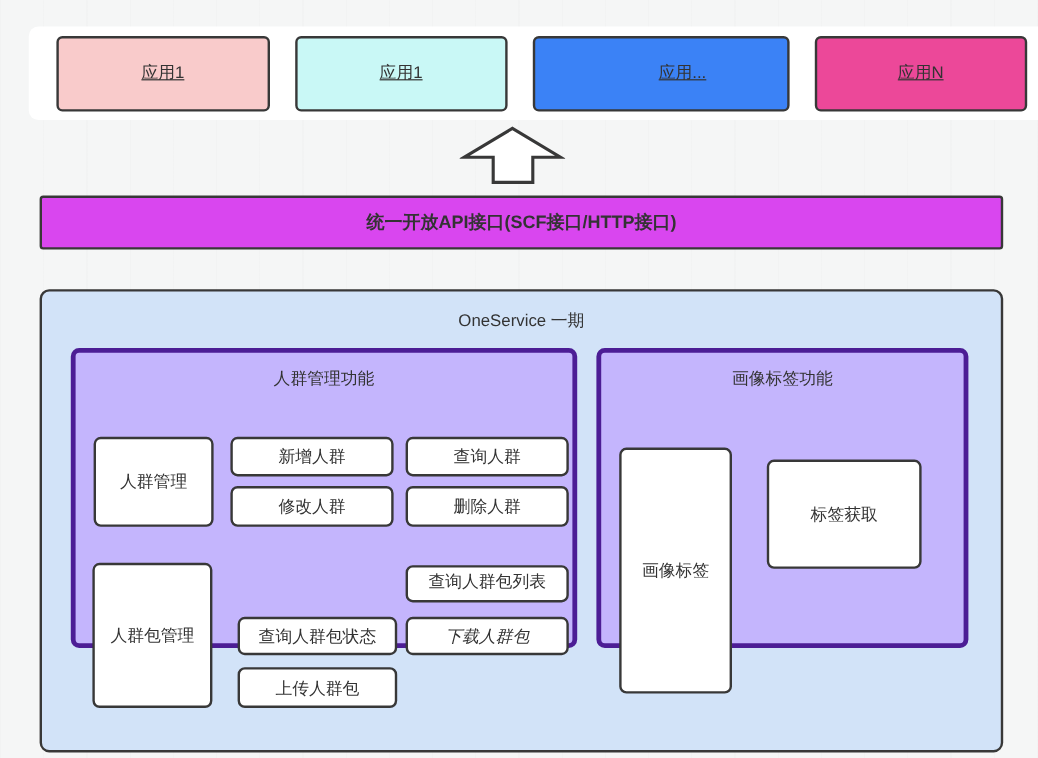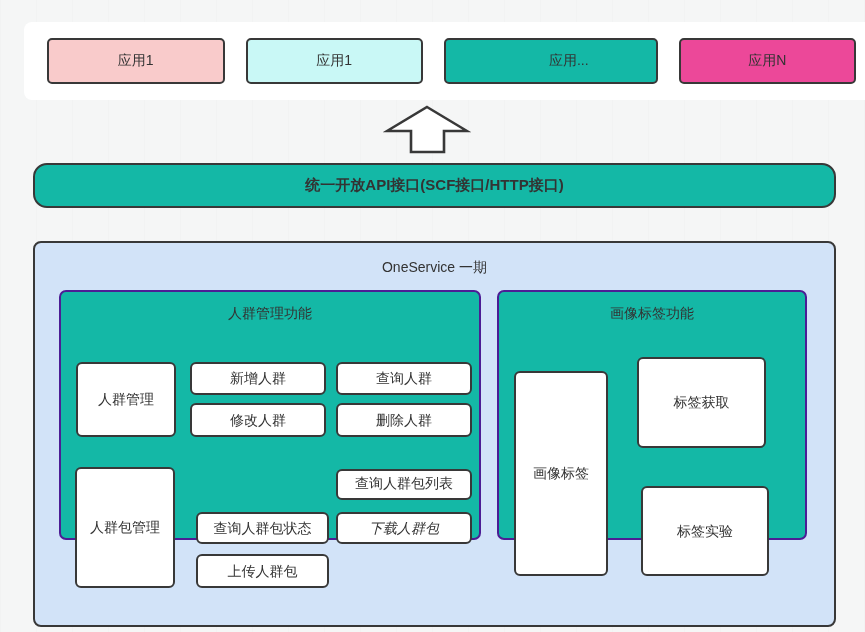--- a/index.html
+++ b/index.html
@@ -29,48 +29,49 @@
   }
   
   .app-layer{
     position:absolute;left:24px;top:22px;
     width:809px;height:78px;
     background:#ffffff;border-radius:8px;
     display:flex;align-items:center;gap:21px;
     padding:0 23px;
   }
   .app-box{
-    flex:1;height:46px;
+    flex:1;height:63px;
     border-radius:5px;
+    text-decoration:underline;
   }
   
   .arrow-wrap{
     position:absolute;left:383px;top:105px;width:88px;height:50px;
   }
   
   .api-bar{
     position:absolute;left:33px;top:163px;
     width:803px;height:45px;
-    background:#14b8a6;border-radius:14px;
+    background:#d946ef;border-radius:3px;
     font-weight:bold;font-size:15px;
   }
   
   .oneservice{
     position:absolute;left:33px;top:220px;
     width:803px;height:386px;
     background:#d2e3f8;border-radius:8px;margin-top:21px;
   }
   .oneservice-title{
     position:absolute;left:0;top:16px;width:100%;
     text-align:center;font-size:14px;
   }
   .panel{
     position:absolute;top:47px;height:250px;
-    background:#14b8a6;border-radius:7px;
-    box-sizing:border-box;border:2px solid #4c1d95;
+    background:#c4b5fd;border-radius:7px;
+    box-sizing:border-box;border:4px solid #4c1d95;
   }
   .panel-crowd{left:24px;width:422px;}
   .panel-profile{left:462px;width:310px;}
   .panel-title{
     position:absolute;left:0;top:13px;width:100%;
     text-align:center;font-size:14px;
   }
   .wbox{
     position:absolute;
     background:#ffffff;border-radius:6px;
@@ -78,21 +79,21 @@
   }
 </style>
 </head>
 <body>
 
 <div class="stage">
 
   <div class="app-layer">
     <div class="box app-box" style="background-color: rgb(249, 203, 203);">应用1</div>
     <div class="box app-box" style="background-color: rgb(201, 248, 246);">应用1</div>
-    <div class="box app-box" style="background-color: #14b8a6; padding-left: 36px;">应用...</div>
+    <div class="box app-box" style="background-color: #3b82f6; padding-left: 36px;">应用...</div>
     <div class="box app-box" style="background-color: #ec4899;">应用N</div>
   </div>
 
   <div class="arrow-wrap">
     <svg width="88" height="50" viewBox="0 0 88 50">
       <polygon points="44,2 84,26 61,26 61,47 28,47 28,26 4,26" fill="#ffffff" stroke="#383838" stroke-width="2.6" stroke-linejoin="miter"></polygon>
     </svg>
   </div>
 
   <div class="box api-bar">统一开放API接口(SCF接口/HTTP接口)</div>
@@ -116,18 +117,17 @@
       <div class="box wbox" style="left:135px;top:220px;width:133px;height:32px;">查询人群包状态</div>
       <div class="box wbox" style="left:275px;top:220px;width:136px;height:32px;font-style:italic;">下载人群包</div>
       <div class="box wbox" style="left:135px;top:262px;width:133px;height:34px;">上传人群包</div>
     </div>
 
     <div class="panel panel-profile">
       <div class="panel-title">画像标签功能</div>
 
       <div class="box wbox" style="left:15px;top:79px;width:94px;height:205px;">画像标签</div>
 
-      <div class="box wbox" style="left:138px;top:65px;width:129px;height:91px;">标签获取</div>
-      <div class="box wbox" style="left:142px;top:194px;width:128px;height:90px;">标签实验</div>
+      <div class="box wbox" style="left:138px;top:89px;width:129px;height:91px;">标签获取</div>
     </div>
   </div>
 
 </div>
 
 </body></html>

